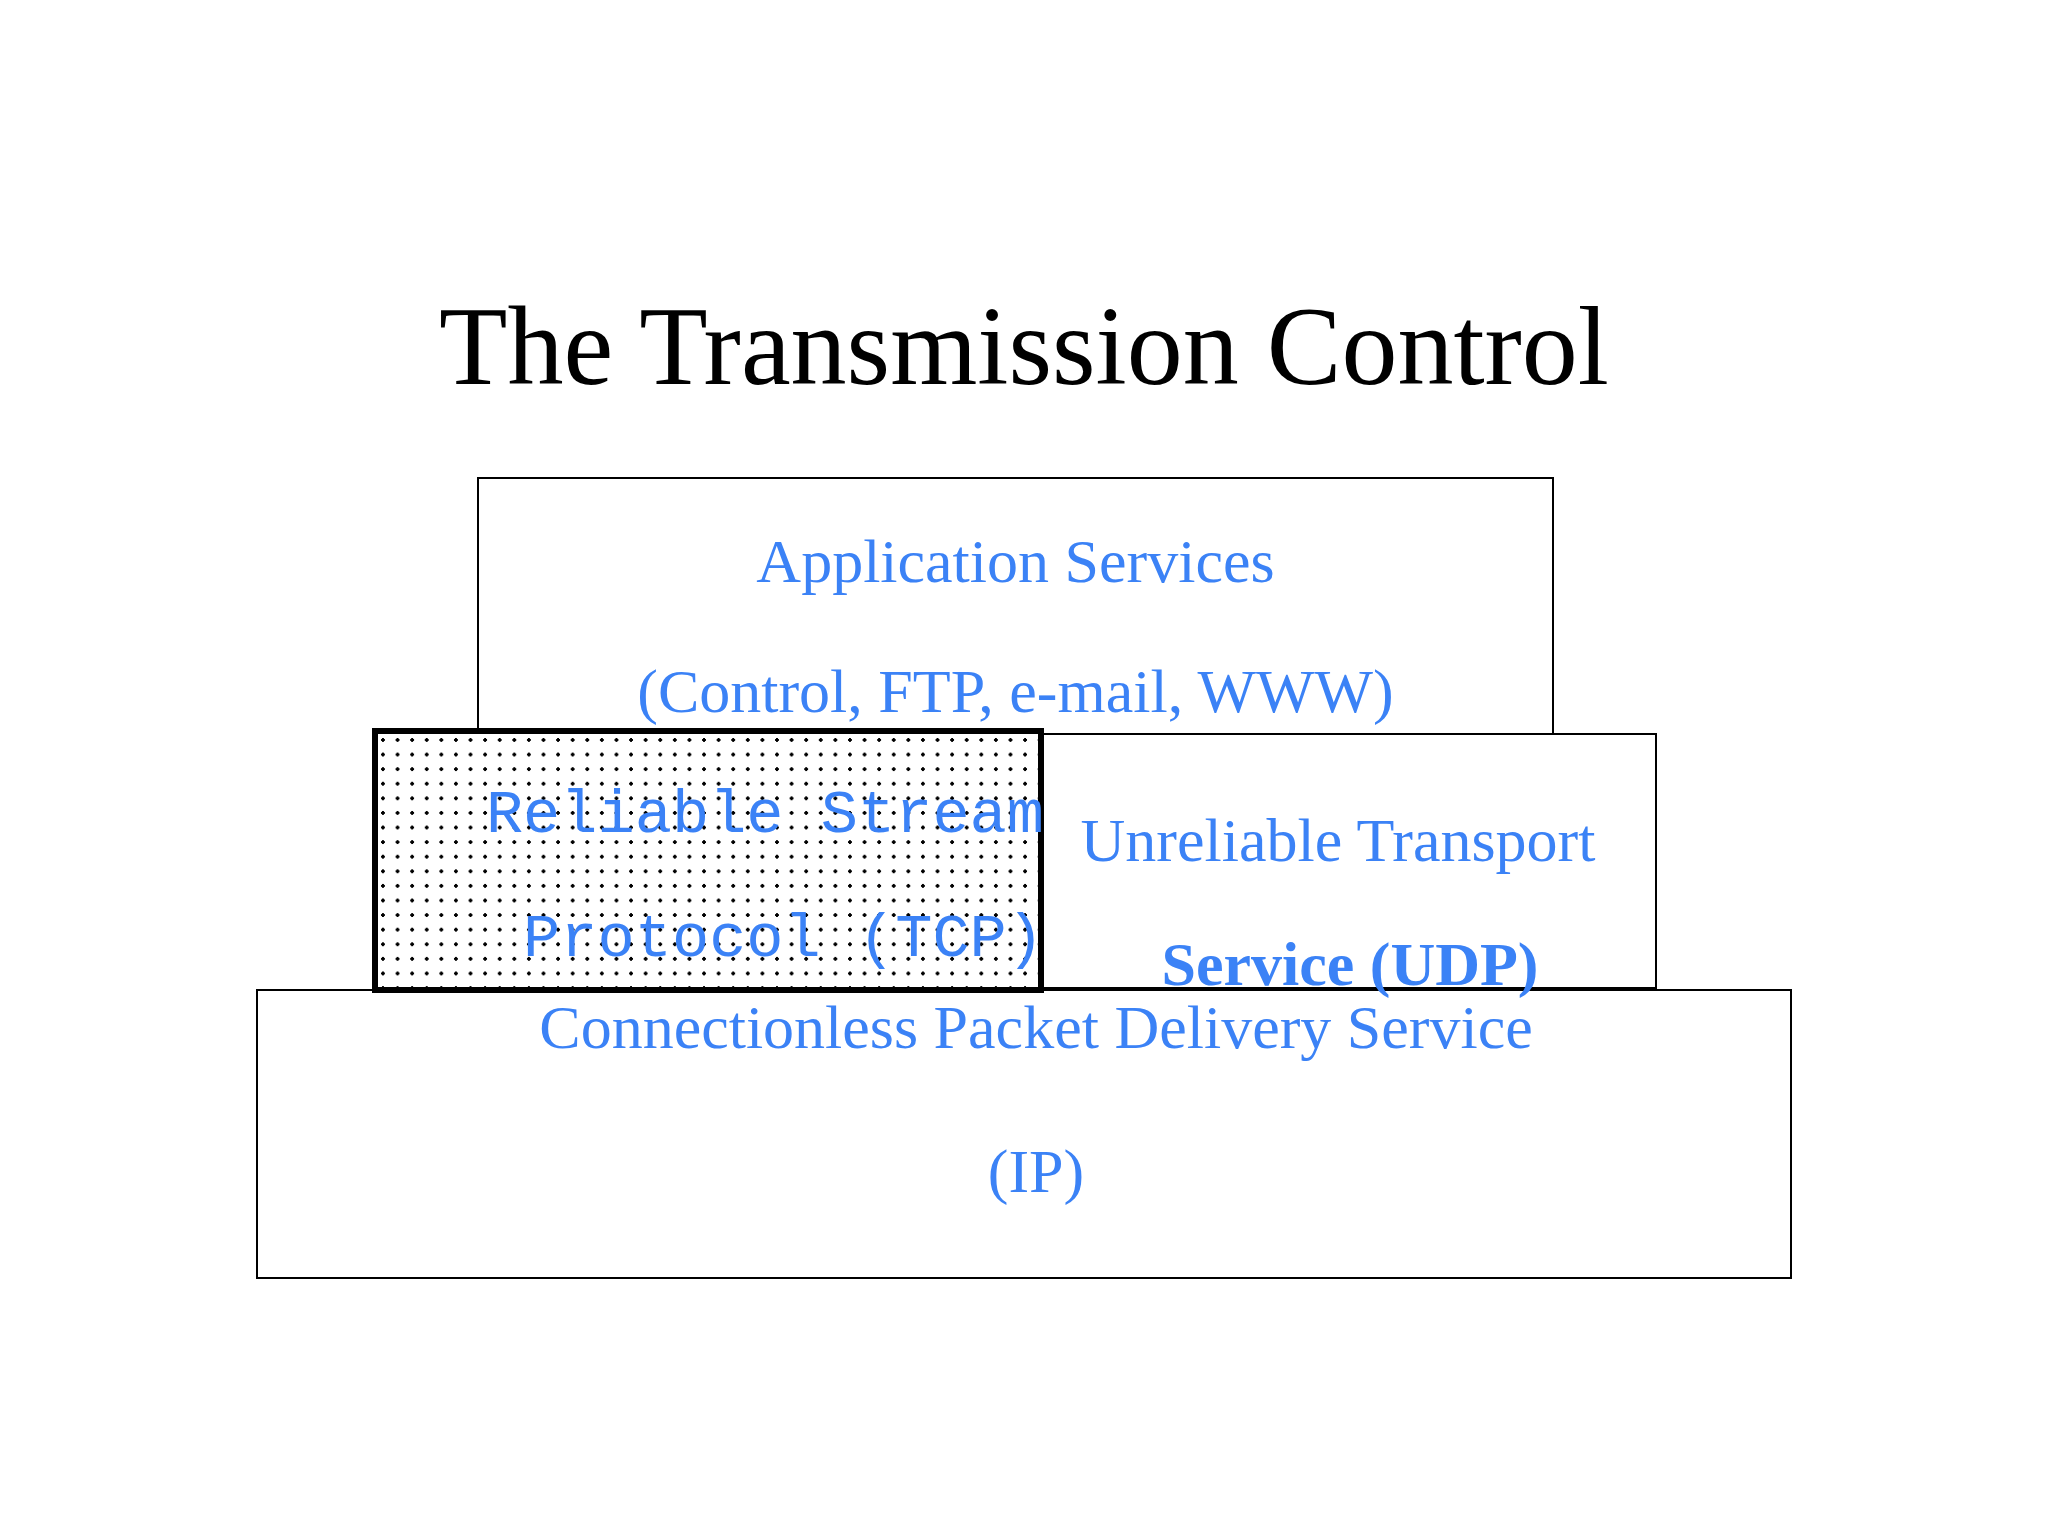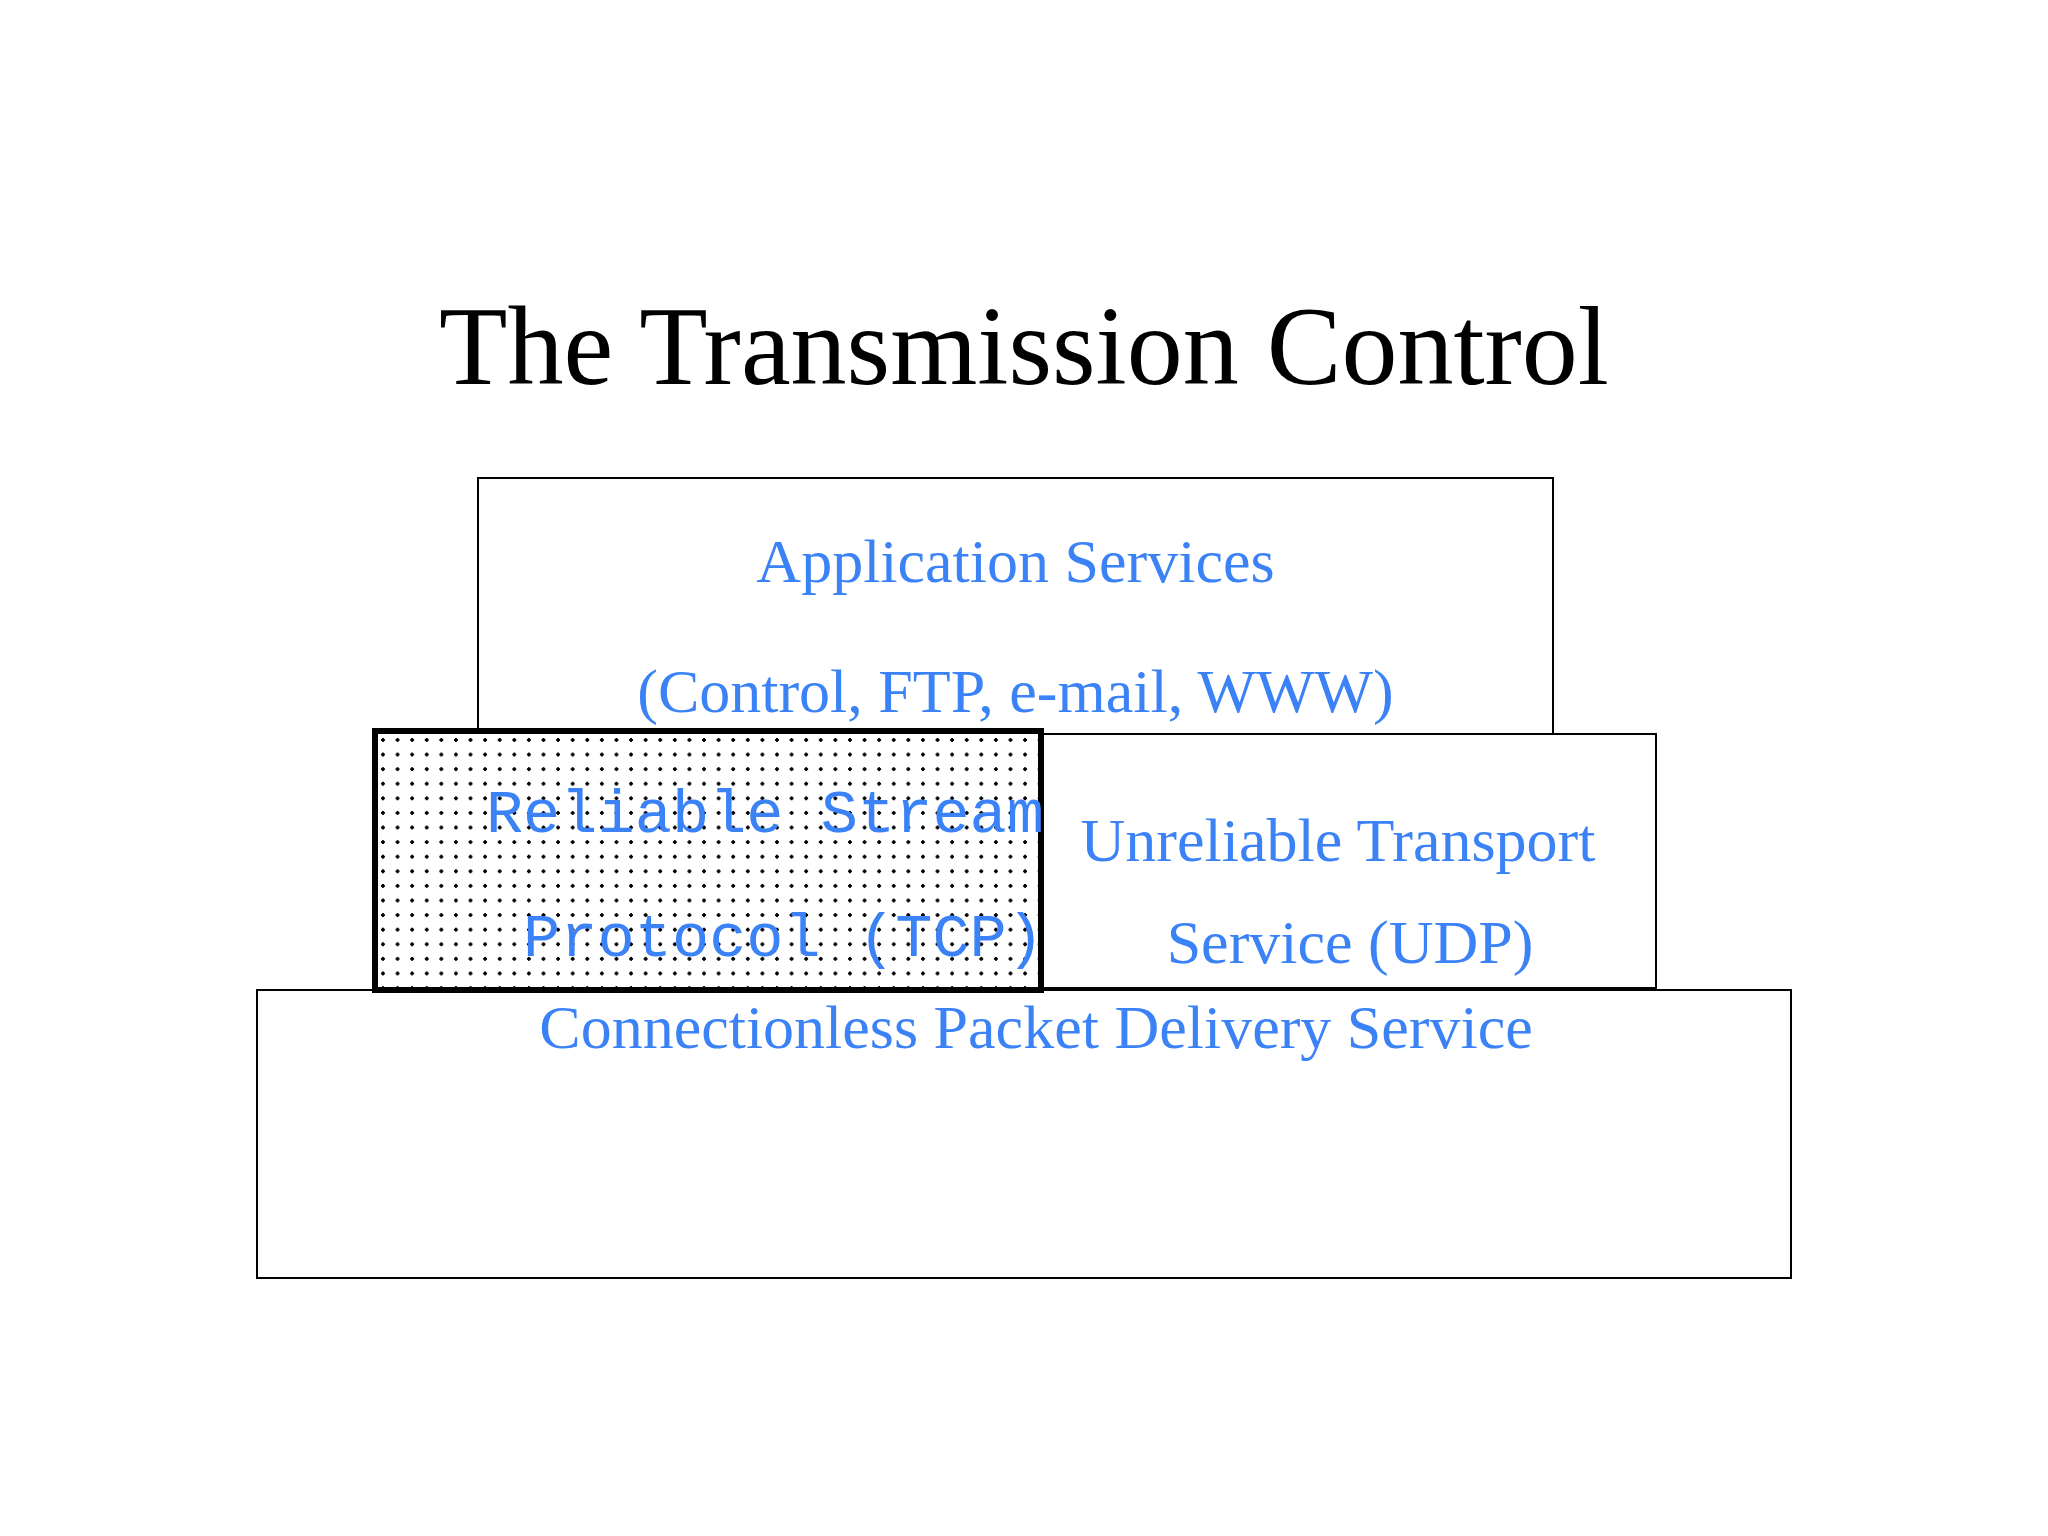--- a/index.html
+++ b/index.html
@@ -117,21 +117,21 @@
     width: 612px;
     z-index: 4;
     text-align: center;
     overflow: visible;
   }
   #label-udp .ln1 {
     display: block;
     margin-left: -24px;
     margin-top: 24px;
   }
-  #label-udp .ln2 { display: block; margin-top: 40px; }
+  #label-udp .ln2 { display: block; margin-top: 62px; font-weight: bold; }
 
   
   #label-ip {
     left: 256px;
     top: 996px;
     width: 1536px;
     z-index: 4;
     margin-left: 12px;
   }
   #label-ip .ln2 { display: block; margin-top: 82px; }
@@ -166,15 +166,16 @@
     <span class="ln ln2">Protocol (TCP)</span>
   </div>
 
   <div class="box-text" id="label-udp">
     <span class="ln ln1">Unreliable Transport</span>
     <span class="ln ln2">Service (UDP)</span>
   </div>
 
   <div class="box-text" id="label-ip">
     <span class="ln ln1">Connectionless Packet Delivery Service</span>
+    <span class="ln ln2">(IP)</span>
   </div>
 
 </div>
 
 </body></html>

